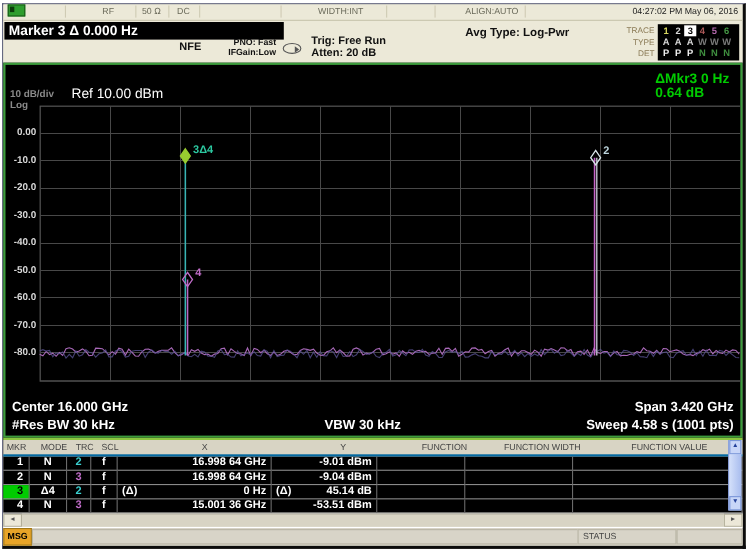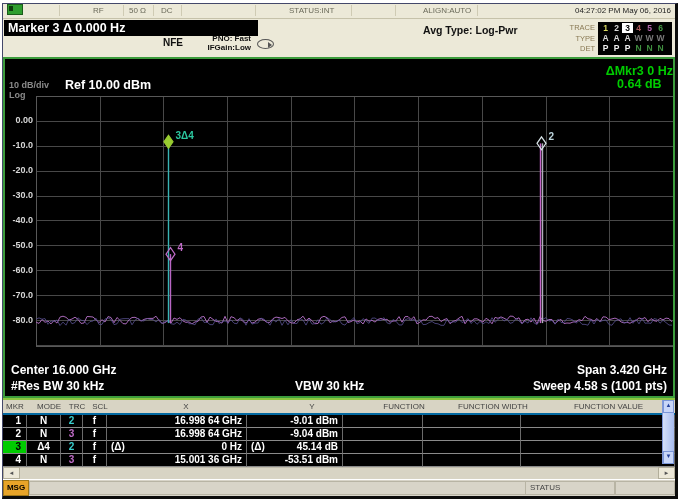--- a/index.html
+++ b/index.html
@@ -32,25 +32,25 @@
   .avg{position:absolute;left:420px;top:5px;font-weight:bold;font-size:10.5px;}
   .trc-labels{position:absolute;right:80px;top:4px;width:40px;text-align:right;font-size:7.5px;
     color:#8a7a55;line-height:10.5px;}
   .trc-box{position:absolute;right:3px;top:3px;width:74px;height:33px;background:#000;
     padding:1px 2px;box-sizing:border-box;}
   .trc-row{display:flex;height:10px;}
   .trc-row b{width:11px;text-align:center;font-size:8.5px;line-height:10px;font-weight:bold;}
   .trc-row b.sel{background:#fff;color:#000;}
   
   .screen{flex:1;background:#000;border:2px solid #3c9c3c;position:relative;overflow:hidden;}
-  .dmkr{position:absolute;right:0;top:6px;text-align:center;color:#0c0;font-weight:bold;
+  .dmkr{position:absolute;right:10px;top:6px;text-align:left;color:#0c0;font-weight:bold;
     font-size:12.5px;line-height:13px;}
   .scale{position:absolute;left:4px;top:21px;color:#8a8a8a;font-size:9px;font-weight:bold;}
   .logl{position:absolute;left:4px;top:31px;color:#8a8a8a;font-size:9px;font-weight:bold;}
-  .ref{position:absolute;left:60px;top:19px;color:#fff;font-weight:bold;font-size:12.5px;}
+  .ref{position:absolute;left:60px;top:19px;color:#fff;font-weight:normal;font-size:12.5px;}
   .grid{position:absolute;left:31px;top:37px;width:637px;height:249px;border:1px solid #585858;
     box-sizing:content-box;background-image:
       repeating-linear-gradient(to right,transparent 0 62.7px,#484848 62.7px 63.7px),
       repeating-linear-gradient(to bottom,transparent 0 23.9px,#484848 23.9px 24.9px);}
   .ylab{position:absolute;left:0;width:28px;text-align:right;color:#d8d8d8;font-size:9px;
     font-weight:bold;}
   svg.plot{position:absolute;left:31px;top:37px;overflow:visible;}
   .annot{position:absolute;left:0;right:0;bottom:0;height:33px;color:#fff;font-weight:bold;
     font-size:12px;padding:1px 6px;}
   .annot .r1,.annot .r2{position:relative;height:16px;line-height:16px;}
@@ -108,33 +108,37 @@
       <i class="sep" style="left:120px"></i>
     <i class="sep" style="left:150px"></i>
       <i class="sep" style="left:178px"></i>
     <i class="sep" style="left:252px"></i>
       <i class="sep" style="left:348px"></i>
     <i class="sep" style="left:392px"></i>
       <i class="sep" style="left:474px"></i>
     <span style="left:90px">RF</span>
     <span style="left:126px">50 Ω</span>
     <span style="left:158px">DC</span>
-    <span style="left:286px">STATUS:INT</span>
+    <span style="left:286px">WIDTH:INT</span>
     <span style="left:420px">ALIGN:AUTO</span>
     <span style="right:4px;color:#222;">04:27:02 PM May 06, 2016</span>
   </div>
 
   <div class="measbar">
     <div class="banner">Marker 3 Δ 0.000 Hz</div>
     <div class="nfe">NFE</div>
     <div class="pno">
       <span>PNO: Fast</span><br>
       <span>IFGain:Low</span>
     </div>
     <div class="loop"></div>
+    <div class="trig">
+      <span>Trig: Free Run</span><br>
+      <span>Atten: 20 dB</span>
+    </div>
     <div class="avg">Avg Type: Log-Pwr</div>
     <div class="trc-labels">
       <span>TRACE</span><br>
       <span>TYPE</span><br>
       <span>DET</span>
     </div>
     <div class="trc-box" id="trcBox">
         <div class="trc-row">
           <b style="color: rgb(216, 216, 96);">1</b>
           <b style="color: rgb(216, 216, 216);">2</b>

